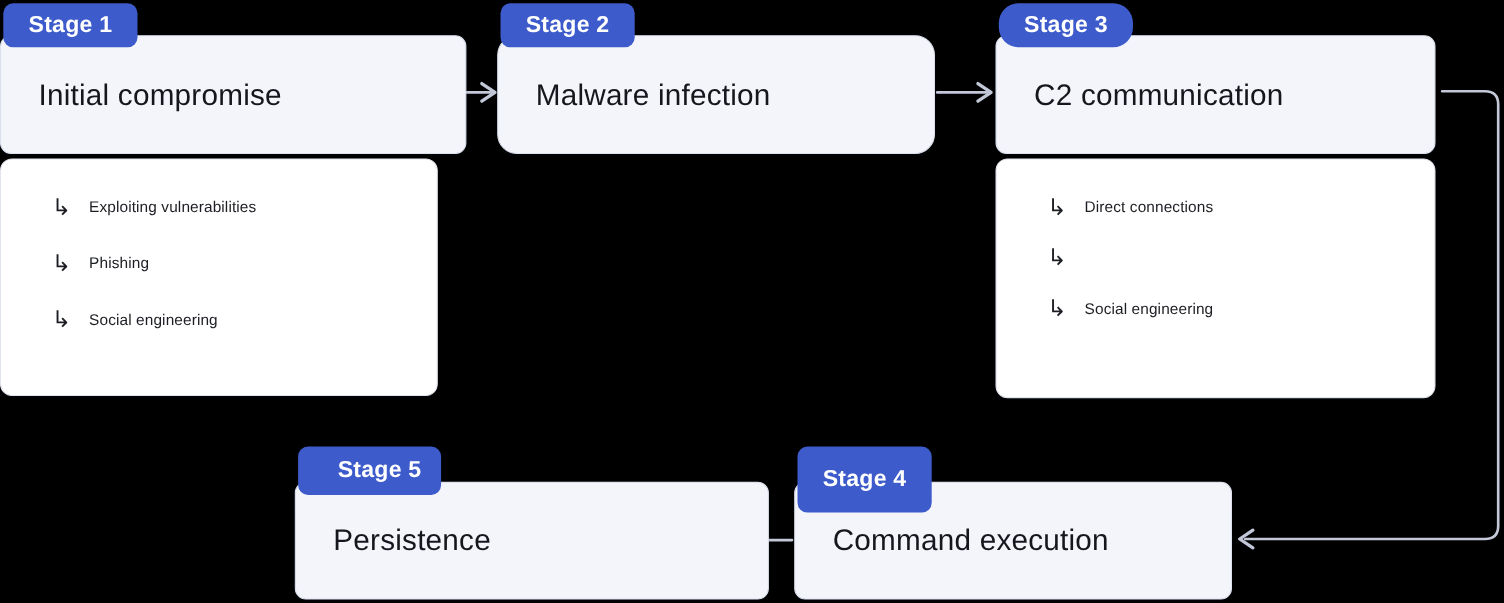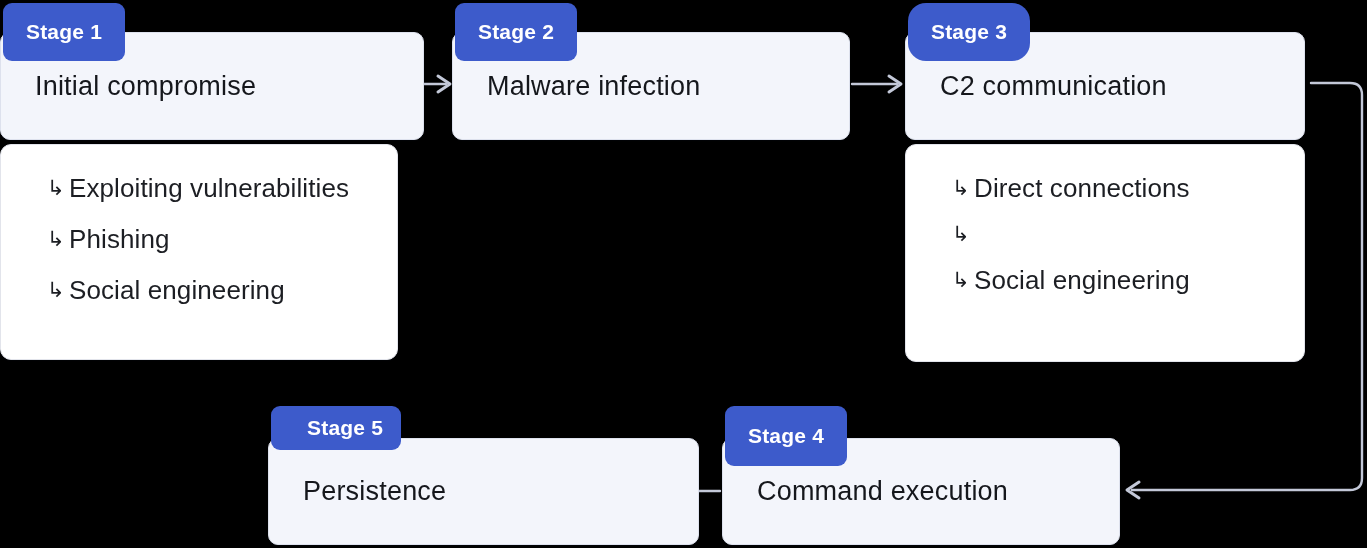--- a/index.html
+++ b/index.html
@@ -10,39 +10,39 @@
   .card{
     position:absolute;height:108px;background:#F3F5FB;border:1px solid #DDE1ED;
     border-radius:10px;box-sizing:border-box;display:flex;align-items:center;
     box-shadow:0 1px 2px rgba(20,30,60,.12);
   }
   .card .title{
     font-size:27px;font-weight:500;color:#15171C;letter-spacing:.2px;
     padding-left:34px;white-space:nowrap;
   }
   .badge{
-    position:absolute;height:58px;min-width:122px;box-sizing:border-box;
+    position:absolute;height:40px;min-width:122px;box-sizing:border-box;
     background:#3D5BCB;border-radius:9px;display:inline-flex;align-items:center;
     justify-content:center;padding:0 18px;z-index:5;
   }
   .badge span{font-size:21px;font-weight:700;color:#FFFFFF;letter-spacing:.2px;}
   .panel{
     position:absolute;background:#FFFFFF;border:1px solid #E2E4EB;border-radius:11px;
     box-sizing:border-box;box-shadow:0 1px 2px rgba(20,30,60,.10);
     display:flex;flex-direction:column;padding:27px 16px 0 46px;
   }
   .panel .item{display:flex;align-items:flex-start;}
   .panel--s1 .item + .item{margin-top:18px;}
   .panel--s3 .item + .item{margin-top:13px;}
   .item .marker{
     width:22px;flex:0 0 22px;font-family:"DejaVu Sans",sans-serif;
     font-size:21px;line-height:33px;color:#1C1E23;
   }
   .item .item-text{
-    font-size:26px;line-height:33px;color:#1C1E23;letter-spacing:.1px;
+    margin-left:12px;font-size:14px;line-height:33px;color:#1C1E23;letter-spacing:.1px;
   }
   .panel--s3 .item-text{max-width:265px;}
   #arrows{position:absolute;left:0;top:0;z-index:1;}
   .card,.panel{z-index:2;}
 </style>
 </head>
 <body>
 
 <div id="canvas">
 
@@ -73,21 +73,21 @@
     <div class="item">
       <span class="marker">↳</span>
       <span class="item-text">Phishing</span>
     </div>
     <div class="item">
       <span class="marker">↳</span>
       <span class="item-text">Social engineering</span>
     </div>
   </div>
 
-  <div class="card" style="left:452px;top:32px;width:398px;">
+  <div class="card" style="left:452px;top:32px;width:398px;border-radius:18px;">
     <div class="title">Malware infection</div>
   </div>
   <div class="badge" style="left:455px;top:3px;justify-content:center;">
     <span>Stage 2</span>
   </div>
 
   <div class="card" style="left:905px;top:32px;width:400px;">
     <div class="title">C2 communication</div>
   </div>
   <div class="badge" style="left:908px;top:3px;border-radius:18px;">

